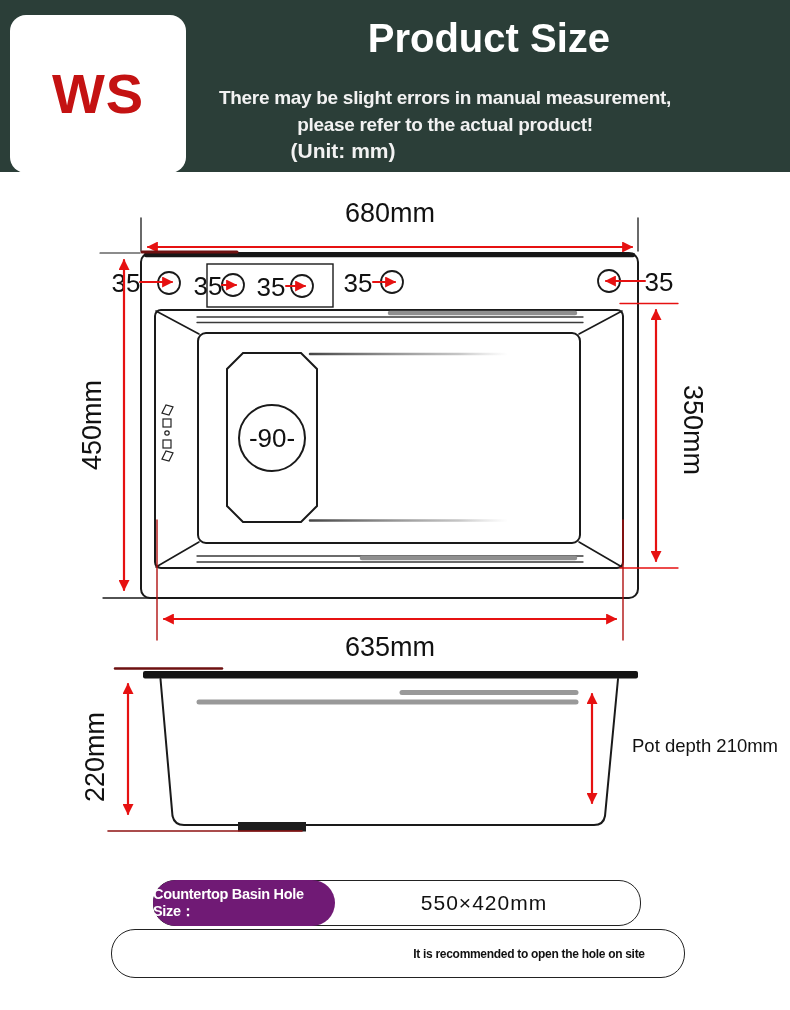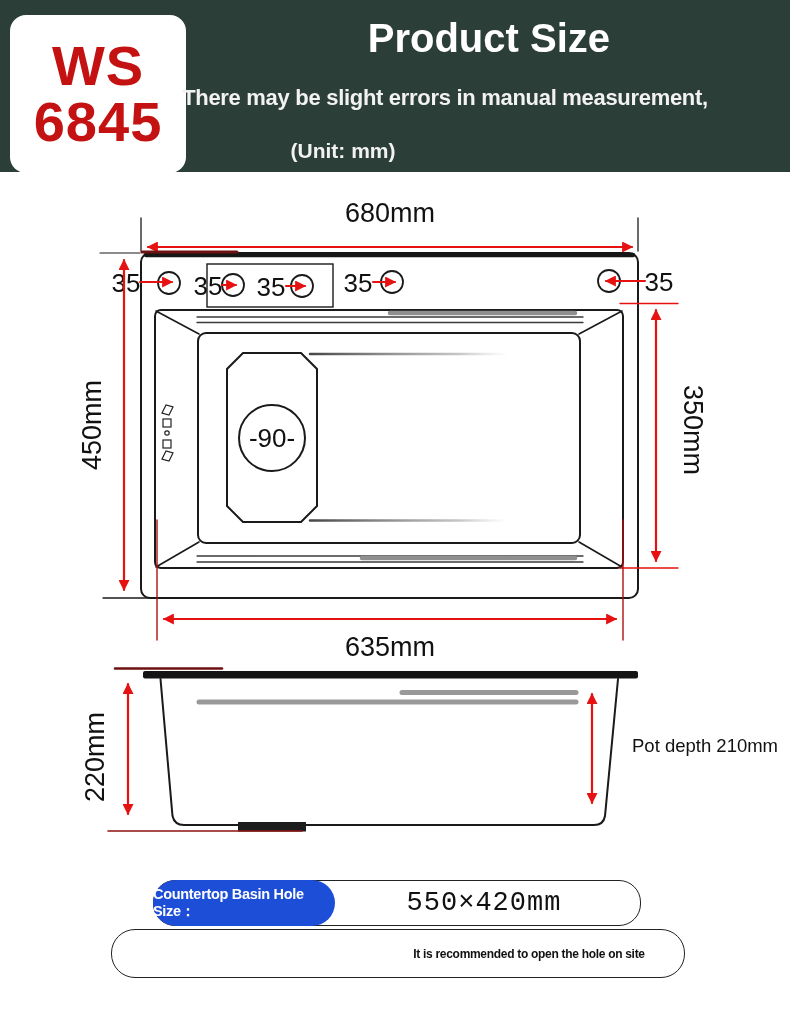--- a/index.html
+++ b/index.html
@@ -6,35 +6,35 @@
   .page{position:relative;width:790px;height:1010px;background:#ffffff;overflow:hidden;
         font-family:"Liberation Sans",sans-serif;}
   
   .header{position:absolute;left:0;top:0;width:790px;height:172px;background:#2b3e38;}
   .model-box{position:absolute;left:10px;top:15px;width:176px;height:158px;background:#ffffff;
              border-radius:16px;display:flex;flex-direction:column;align-items:center;justify-content:center;}
   .model-line{color:#c41212;font-weight:700;font-size:56px;line-height:1.0;letter-spacing:1px;}
   .hd-title{position:absolute;left:190px;top:16px;width:420px;text-align:right;color:#ffffff;
             font-size:40px;font-weight:700;letter-spacing:0px;}
   .hd-sub{position:absolute;left:100px;top:84px;width:690px;text-align:center;color:#f2f2f2;
-          font-size:22px;font-weight:700;line-height:27px;letter-spacing:-0.3px;}
+          font-size:19px;font-weight:700;line-height:27px;letter-spacing:-0.3px;}
   .hd-unit{position:absolute;left:0px;top:139px;width:686px;text-align:center;color:#f2f2f2;
            font-size:21px;font-weight:700;}
   
   .draw{position:absolute;left:0;top:0;}
   
   .pill{position:absolute;background:#ffffff;border:1.5px solid #222222;box-sizing:border-box;}
   .pill1{left:153px;top:880px;width:488px;height:46px;border-radius:22px;}
   .pill2{left:111px;top:929px;width:574px;height:49px;border-radius:24px;}
-  .pill-green{position:absolute;left:-1px;top:-1px;bottom:-1px;background:#1d4ed8;
+  .pill-green{position:absolute;left:-1px;top:-1px;bottom:-1px;background:#701a75;
               display:flex;align-items:center;justify-content:center;color:#ffffff;font-weight:700;}
   .pill1 .pill-green{width:182px;border-radius:23px;font-size:14.5px;letter-spacing:-0.3px;}
   .pill2 .pill-green{width:266px;border-radius:25px;font-size:15px;letter-spacing:-0.4px;}
   .pill-value{position:absolute;top:0;bottom:0;display:flex;align-items:center;justify-content:center;color:#111111;}
-  .pill1 .pill-value{left:178px;right:4px;font-size:27px;letter-spacing:1px;font-family:Liberation Mono, monospace;}
+  .pill1 .pill-value{left:178px;right:4px;font-size:21px;letter-spacing:1px;}
   .pill2 .pill-value{left:266px;right:4px;font-size:12px;font-weight:600;letter-spacing:-0.3px;}
 </style>
 </head>
 <body>
 
 <div class="page">
 
   <svg class="draw" width="790" height="1010" viewBox="0 0 790 1010">
     <defs>
       <marker id="arr" viewBox="0 0 10 10" refX="9" refY="5" markerWidth="14" markerHeight="11" orient="auto-start-reverse" markerUnits="userSpaceOnUse">
@@ -144,25 +144,25 @@
       <text transform="translate(104 757) rotate(-90)" text-anchor="middle" font-size="27" fill="#111">220mm</text>
 
       <line x1="592" y1="694" x2="592" y2="803" stroke="#e61111" stroke-width="2.2" marker-start="url(#arr)" marker-end="url(#arr)"></line>
       <text x="632" y="752" text-anchor="start" font-size="18.5" fill="#111">Pot depth 210mm</text>
     </g>
   </svg>
 
   <div class="header">
     <div class="model-box">
       <div class="model-line">WS</div>
-      <div class="model-line">6845</div>
     </div>
     <div class="hd-title">Product Size</div>
     <div class="hd-sub">
       <div>There may be slight errors in manual measurement,</div>
+      <div>please refer to the actual product!</div>
     </div>
     <div class="hd-unit">(Unit: mm)</div>
   </div>
 
   <div class="pill pill1">
     <div class="pill-green">Countertop Basin Hole Size：</div>
     <div class="pill-value">550×420mm</div>
   </div>
   <div class="pill pill2">
     <div class="pill-value">It is recommended to open the hole on site</div>

